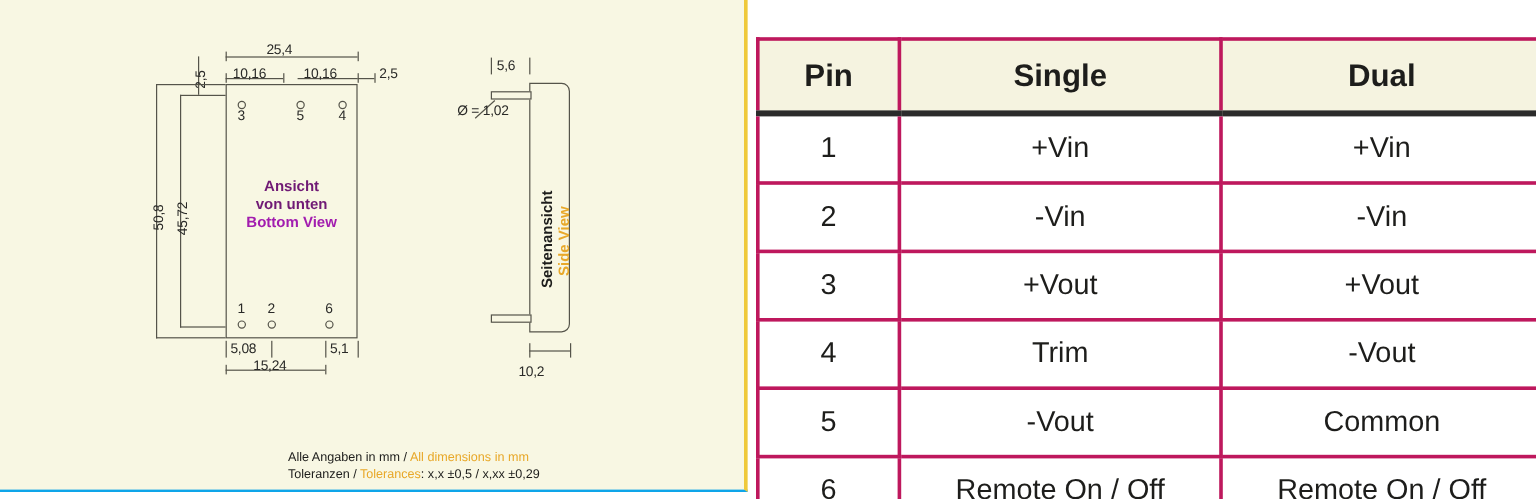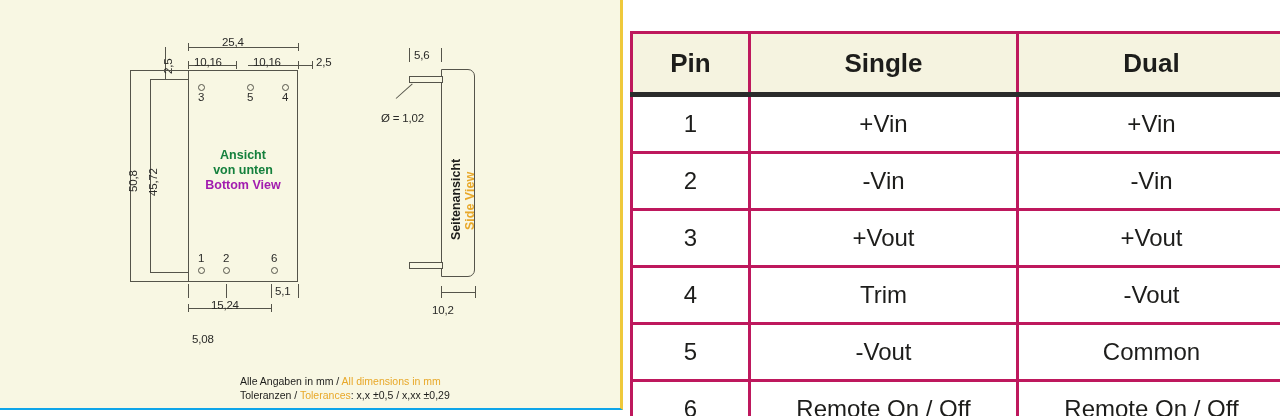--- a/index.html
+++ b/index.html
@@ -58,21 +58,21 @@
   }
 
   .view-label{
     position:absolute;
     text-align:center;
     font-size:12.5px;
     font-weight:bold;
     line-height:15px;
     white-space:nowrap;
   }
-  .view-label .de{color:#15803d;display:block;}
+  .view-label .de{color:#701a75;display:block;}
   .view-label .en{color:#a21caf;display:block;}
 
   
   .side-rect{
     position:absolute;
     border:1.5px solid #55544a;
     box-sizing:border-box;
     background:#F8F7E3;
     border-radius:0 7px 7px 0;
   }
@@ -191,42 +191,42 @@
     <div class="line-h" style="left:130px;top:281px;width:58px;"></div>
     <div class="dim-text vert" style="left:127px;top:192px;">50,8</div>
 
     <div class="line-v" style="left:150px;top:79px;height:194px;"></div>
     <div class="line-h" style="left:150px;top:79px;width:38px;"></div>
     <div class="line-h" style="left:150px;top:272px;width:38px;"></div>
     <div class="dim-text vert" style="left:147px;top:196px;">45,72</div>
 
     <div class="line-v" style="left:188px;top:284px;height:14px;"></div>
     <div class="line-v" style="left:226px;top:284px;height:14px;"></div>
-    <div class="dim-text" style="left:192px;top:285px;margin-top:48px;">5,08</div>
+    <div class="dim-text" style="left:192px;top:285px;">5,08</div>
 
     <div class="line-v" style="left:271px;top:284px;height:14px;"></div>
     <div class="line-v" style="left:298px;top:284px;height:14px;"></div>
     <div class="dim-text" style="left:275px;top:285px;">5,1</div>
 
     <div class="line-h" style="left:188px;top:308px;width:83px;"></div>
     <div class="line-v" style="left:188px;top:304px;height:8px;"></div>
     <div class="line-v" style="left:271px;top:304px;height:8px;"></div>
     <div class="dim-text" style="left:211px;top:299px;">15,24</div>
 
     <div class="line-v" style="left:409px;top:48px;height:14px;"></div>
     <div class="line-v" style="left:441px;top:48px;height:14px;"></div>
     <div class="dim-text" style="left:414px;top:49px;text-align:center;">5,6</div>
 
     <div class="side-rect" style="left:441px;top:69px;width:34px;height:208px;"></div>
 
     <div class="side-tab" style="left:409px;top:76px;width:34px;height:7px;"></div>
     <div class="side-tab" style="left:409px;top:262px;width:34px;height:7px;"></div>
 
     <div class="leader" style="left:396px;top:98px;width:22px;transform:rotate(-42deg);"></div>
-    <div class="dim-text" style="left:381px;top:112px;">Ø = 1,02</div>
+    <div class="dim-text" style="left:381px;top:87px;">Ø = 1,02</div>
 
     <div class="side-label" style="left:449px;top:240px;">
       <span class="de">Seitenansicht</span>
     </div>
     <div class="side-label" style="left:463px;top:230px;">
       <span class="en">Side View</span>
     </div>
 
     <div class="line-h" style="left:441px;top:292px;width:34px;"></div>
     <div class="line-v" style="left:441px;top:286px;height:12px;"></div>

